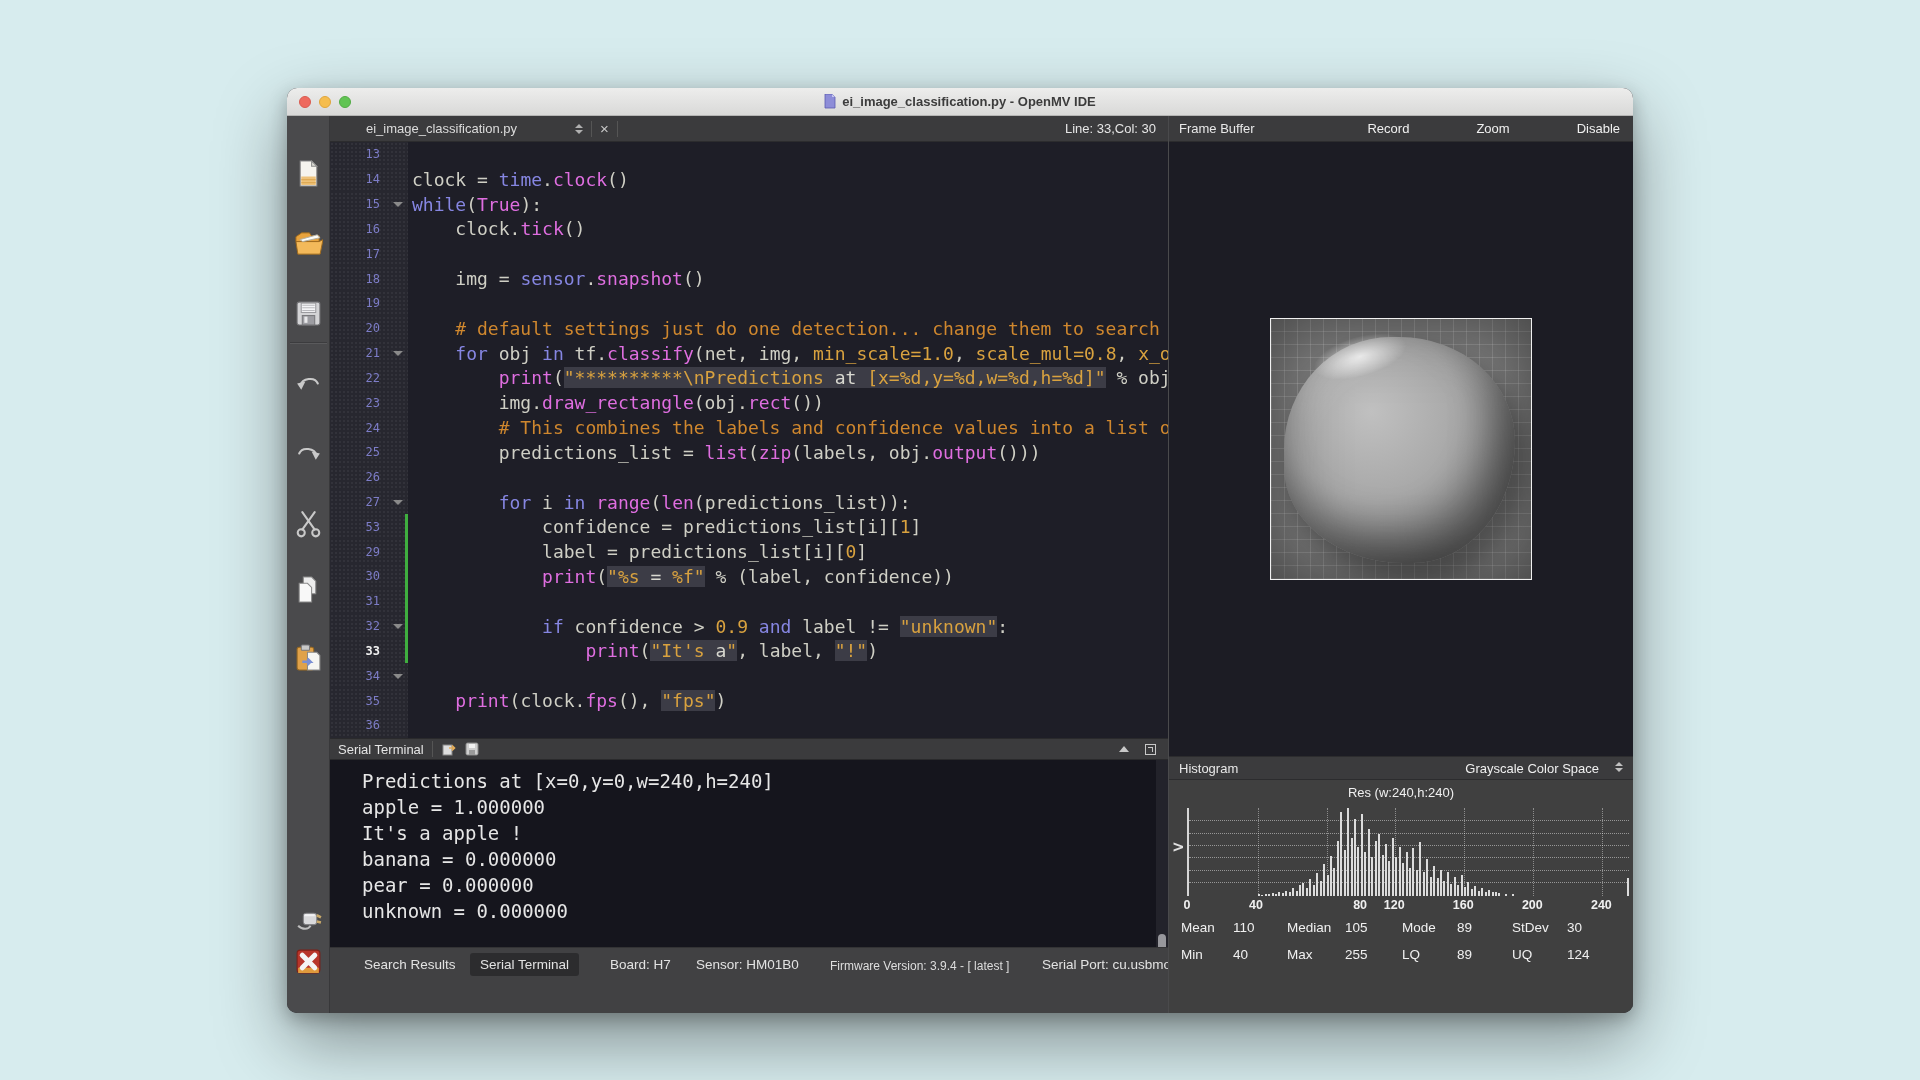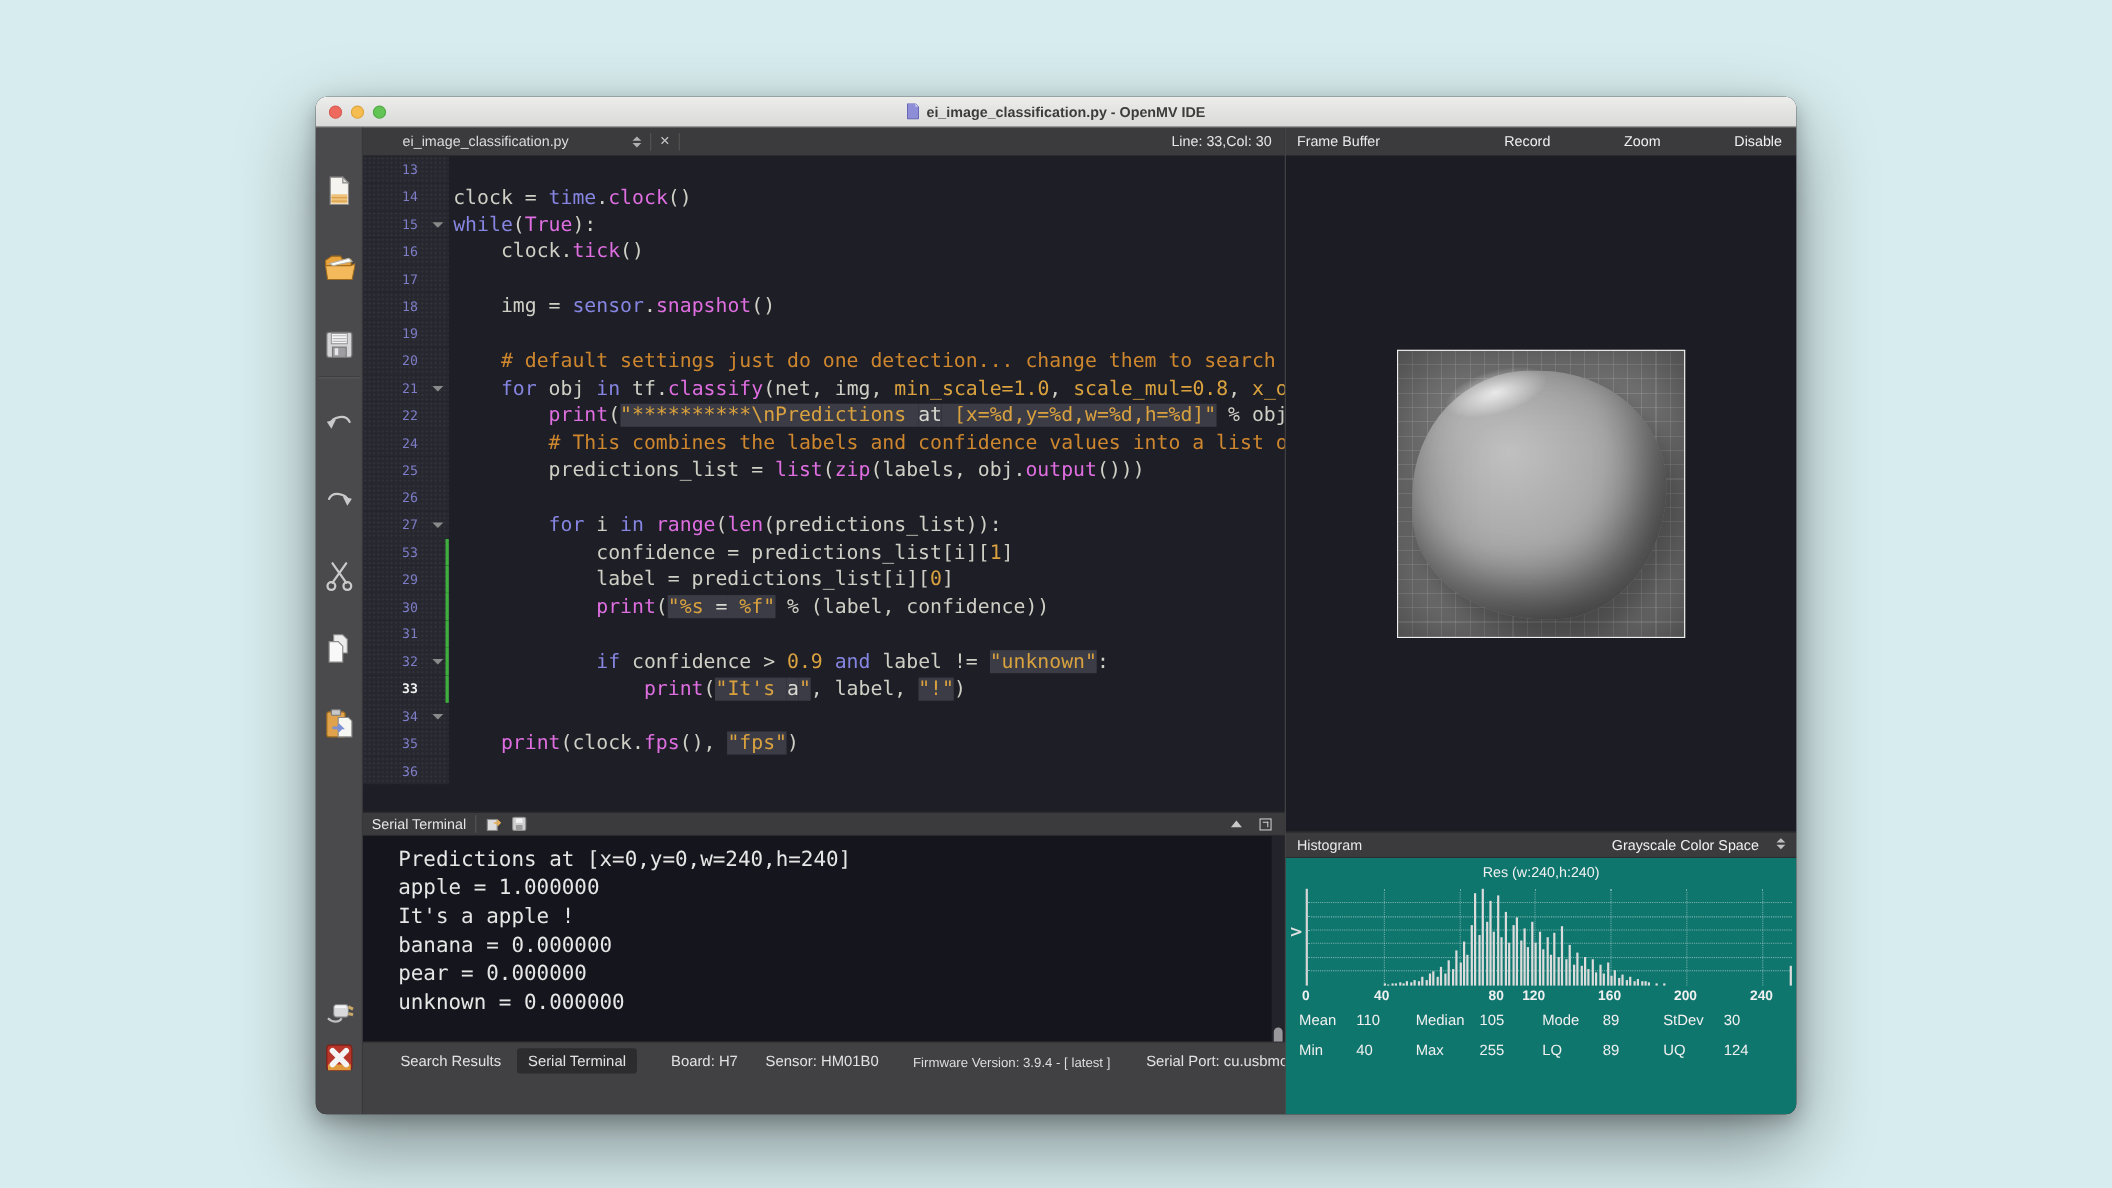--- a/index.html
+++ b/index.html
@@ -145,21 +145,21 @@
     position:absolute; left:0; top:640px; right:0; height:24px; background:#3b3b3d;
     border-top:1px solid #2c2c2e; border-bottom:1px solid #2c2c2e;
     display:flex; align-items:center; color:#e8e8e8; font-size:13px;
   }
   .hist-header .hist-title { margin-left:10px; }
   .hist-cs { margin-left:auto; margin-right:34px; color:#f0f0f0; }
   .cs-arrows { position:absolute; right:10px; top:5px; display:flex; flex-direction:column; gap:2px; }
   .cs-arrows i { width:0; height:0; border-left:4px solid transparent; border-right:4px solid transparent; display:block; }
   .cs-arrows i.up { border-bottom:4px solid #c0c0c0; }
   .cs-arrows i.dn { border-top:4px solid #c0c0c0; }
-  .hist-body { position:absolute; left:0; top:664px; right:0; bottom:0; background:#0f766e; }
+  .hist-body { position:absolute; left:0; top:664px; right:0; bottom:0; background:#404040; }
   .hist-res { position:absolute; left:0; right:0; top:5px; text-align:center; color:#f0f0f0; font-size:13px; }
   .hist-expand { position:absolute; left:3px; top:58px; color:#e0e0e0; font-size:15px; font-weight:bold; font-family:"DejaVu Sans",sans-serif; }
   .chart { position:absolute; left:18px; top:28px; width:442px; height:88px; border-left:2px solid #d6d6d6; }
   .hgrid { position:absolute; left:0; right:0; height:0; border-top:1px dotted rgba(255,255,255,.45); }
   .vgrid { position:absolute; top:0; bottom:0; width:0; border-left:1px dotted rgba(255,255,255,.40); }
   .hbar { position:absolute; bottom:0; width:2px; background:#dcdcdc; }
   .axis { position:absolute; left:18px; top:118px; width:442px; height:16px; }
   .axis span { position:absolute; transform:translateX(-50%); color:#f0f0f0; font-size:12.5px; font-weight:bold; }
   .hist-stats { position:absolute; left:0; top:140px; width:465px; height:54px; color:#f0f0f0; font-size:13.5px; }
   .hist-stats span { position:absolute; white-space:nowrap; }
@@ -332,20 +332,26 @@
               <span class="lnum">21</span>
               <span class="fold"></span>
             </div>
             <div class="code-text"><span class="tok-pl">    </span><span class="tok-kw">for</span><span class="tok-pl"> obj </span><span class="tok-kw">in</span><span class="tok-pl"> tf.</span><span class="tok-fn">classify</span><span class="tok-pl">(net, img, </span><span class="tok-num">min_scale=1.0</span><span class="tok-pl">, </span><span class="tok-num">scale_mul=0.8</span><span class="tok-pl">, </span><span class="tok-num">x_overlap=0.5</span></div>
           </div>
           <div class="code-row">
             <div class="gutter-cell">
               <span class="lnum">22</span>
             </div>
             <div class="code-text"><span class="tok-pl">        </span><span class="tok-fn">print</span><span class="tok-pl">(</span><span class="tok-str">"**********\nPredictions </span><span class="tok-strp">at</span><span class="tok-str"> [x=%d,y=%d,w=%d,h=%d]"</span><span class="tok-pl"> % obj.</span></div>
+          </div>
+          <div class="code-row">
+            <div class="gutter-cell">
+              <span class="lnum">23</span>
+            </div>
+            <div class="code-text"><span class="tok-pl">        img.</span><span class="tok-fn">draw_rectangle</span><span class="tok-pl">(obj.</span><span class="tok-fn">rect</span><span class="tok-pl">())</span></div>
           </div>
           <div class="code-row">
             <div class="gutter-cell">
               <span class="lnum">24</span>
             </div>
             <div class="code-text"><span class="tok-com">        # This combines the labels and confidence values into a list of tuples</span></div>
           </div>
           <div class="code-row">
             <div class="gutter-cell">
               <span class="lnum">25</span>

